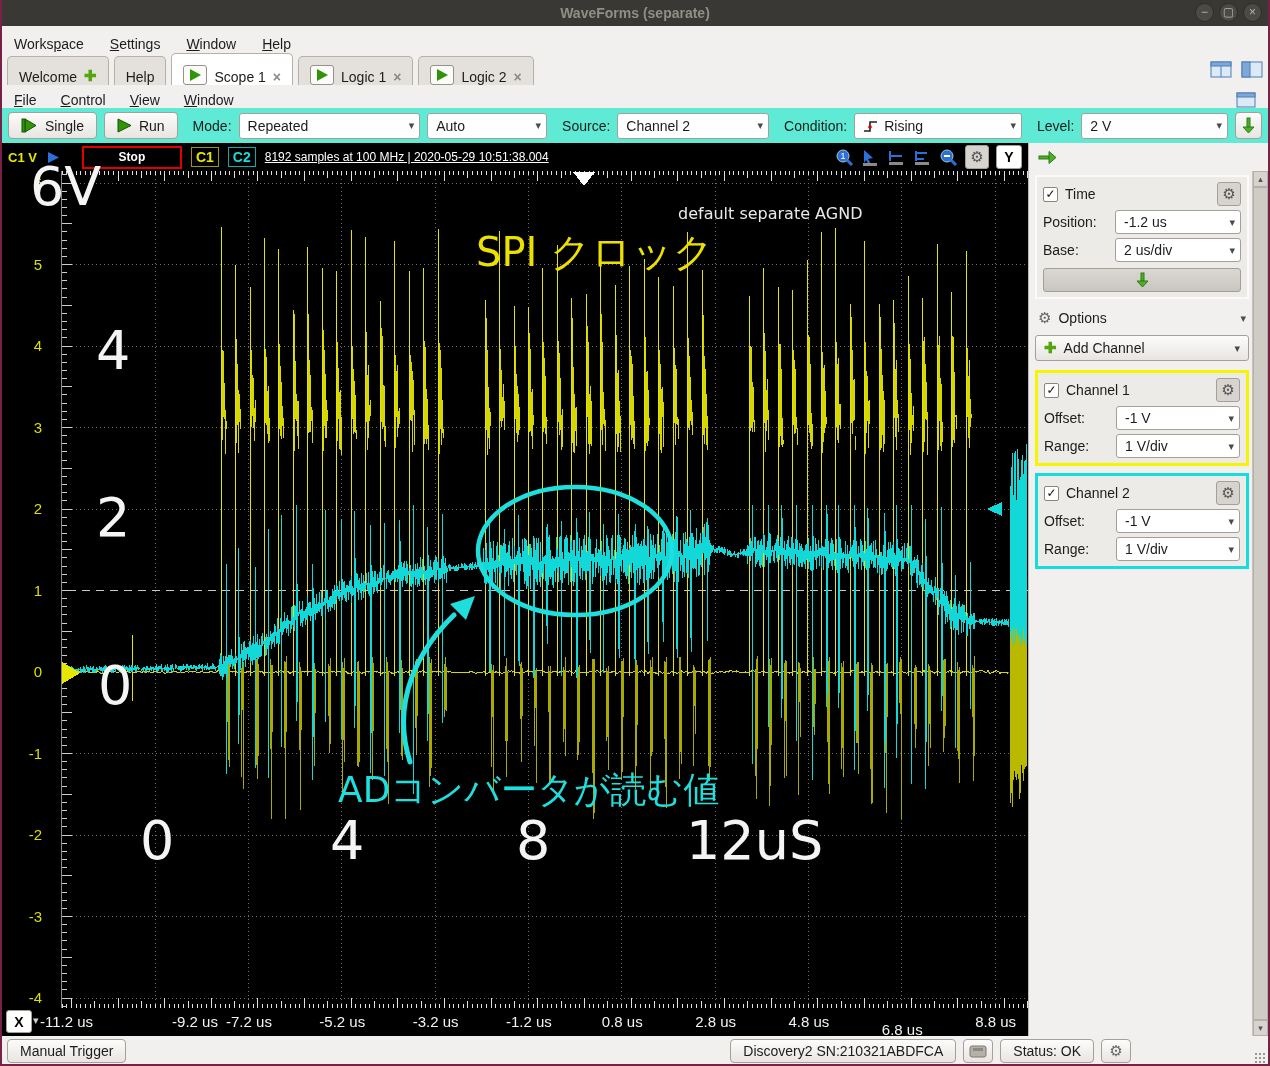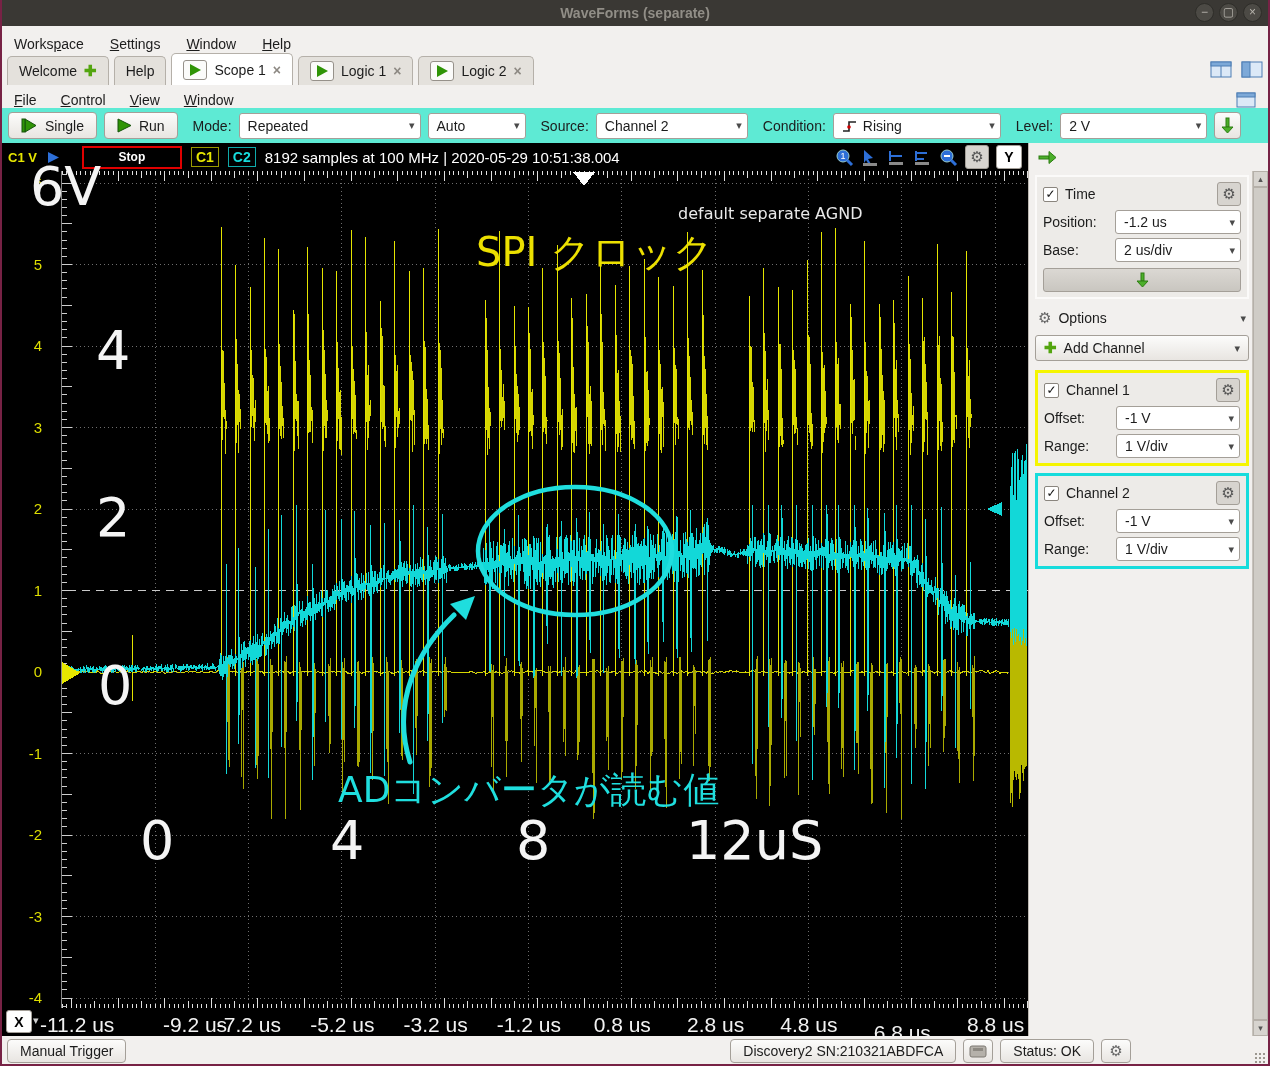--- a/index.html
+++ b/index.html
@@ -12,55 +12,55 @@
   .title{color:#918e87;font-weight:bold;font-size:14px;}
   .winbtns{position:absolute;right:6px;top:3px;display:flex;gap:5px;}
   .wbtn{width:19px;height:19px;border-radius:50%;background:#4c4a45;color:#b7b4ad;font-size:12px;line-height:17px;text-align:center;border:1px solid #2e2d29;}
   
   .menubar{height:26px;display:flex;align-items:flex-end;gap:26px;padding:0 12px;background:#f2f0ee;flex:0 0 26px;}
   .menubar2{height:23px;flex:0 0 23px;gap:24px;}
   .mi{cursor:default;}
   .mb-right{margin-left:auto;display:flex;align-items:center;}
   
   .tabbar{height:33px;flex:0 0 33px;display:flex;align-items:flex-end;padding:0 5px;background:#f2f0ee;}
-  .tab{height:29px;display:flex;align-items:center;gap:7px;padding:0 11px;background:#e4e1dc;border:1px solid #b5b0a9;border-bottom:none;border-radius:5px 5px 0 0;margin-right:5px;font-size:14px;}
+  .tab{height:29px;display:flex;align-items:flex-end;gap:7px;padding:0 11px;background:#e4e1dc;border:1px solid #b5b0a9;border-bottom:none;border-radius:5px 5px 0 0;margin-right:5px;font-size:14px;}
   .tab.sel{background:#fff;height:32px;}
   .playbox{width:24px;height:20px;background:#fbfbfa;border:1px solid #96918a;border-radius:3px;display:flex;align-items:center;justify-content:center;}
   .play{width:0;height:0;border-left:11px solid #2f9406;border-top:6px solid transparent;border-bottom:6px solid transparent;}
   .tabclose{color:#8d8983;font-size:14px;font-weight:bold;}
   .plus{color:#53a50f;font-weight:bold;font-size:15px;}
   .tabbar-right{margin-left:auto;display:flex;gap:9px;align-items:center;padding-bottom:7px;}
   
   .toolbar{height:35px;flex:0 0 35px;display:flex;align-items:center;gap:7px;padding:0 6px;background:#5eead4;}
   .btn{display:inline-flex;align-items:center;gap:7px;height:27px;padding:0 12px;background:linear-gradient(#fcfcfb,#e8e5e1);border:1px solid #a49f98;border-radius:4px;}
   .lbl{margin-left:8px;}
   .combo{display:flex;align-items:center;height:26px;background:#fff;border:1px solid #a49f98;border-radius:3px;padding:0 5px 0 8px;}
   .combo .arr{margin-left:auto;color:#4a4a4a;font-size:11px;padding-left:6px;}
-  .w182{width:182px}.w100{width:98px}.w152{width:152px}.w168{width:168px}.w147{width:147px}
+  .w182{width:182px}.w100{width:120px}.w152{width:152px}.w168{width:168px}.w147{width:147px}
   .iconbtn{width:27px;height:27px;padding:0;justify-content:center;}
   
   .main{display:flex;height:893px;flex:0 0 893px;}
   .leftcol{width:1026px;position:relative;display:flex;flex-direction:column;}
   .scopebar{height:28px;flex:0 0 28px;background:#000;display:flex;align-items:center;gap:9px;padding:4px 6px;color:#fff;}
   .c1v{color:#e6e600;font-size:13px;font-weight:bold;}
   .stopbtn{width:100px;height:23px;border:2px solid #e00000;color:#fff;font-weight:bold;display:flex;align-items:center;justify-content:center;font-size:12px;background:#000;margin-left:12px;}
   .badge{border:1px solid;padding:0 4px;height:20px;display:flex;align-items:center;font-weight:bold;font-size:14px;background:#000;}
   .badge.b1{color:#e6e600;border-color:#9a9a00;}
   .badge.b2{color:#17dcdc;border-color:#0faaaa;}
-  .info{font-size:15px;}
+  .info{font-size:12px;text-decoration:underline;}
   .scope-icons{margin-left:auto;display:flex;align-items:center;gap:7px;}
   .gearbtn{width:24px;height:24px;background:#d7d4cf;border:1px solid #a49f98;border-radius:3px;color:#555;display:flex;align-items:center;justify-content:center;font-size:15px;}
   .ybtn{width:26px;height:24px;background:#fff;border:1px solid #a49f98;border-radius:3px;color:#000;font-weight:bold;display:flex;align-items:center;justify-content:center;}
   .plotrow{height:837px;flex:0 0 837px;background:#000;}
   .plotrow svg{display:block;}
   .overlay{position:absolute;left:0;top:0;z-index:5;pointer-events:none;}
   .xaxisbar{height:28px;flex:0 0 28px;background:#000;position:relative;color:#f2f2f2;}
   .xbtn{position:absolute;left:4px;top:2px;width:26px;height:23px;background:#fff;border:1px solid #a49f98;border-radius:3px;color:#000;font-weight:bold;display:flex;align-items:center;justify-content:center;}
   .xarr{position:absolute;left:31px;top:6px;color:#cfcfcf;font-size:11px;}
-  .xlbl{position:absolute;top:5px;font-size:21px;white-space:nowrap;}
+  .xlbl{position:absolute;top:5px;font-size:15px;white-space:nowrap;}
   
   .rightpanel{width:244px;background:#f2f0ee;border-left:1px solid #bdb8b1;display:flex;flex-direction:column;}
   .panel-top{height:28px;flex:0 0 28px;display:flex;align-items:center;padding-left:9px;}
   .panel-body{flex:1;display:flex;min-height:0;}
   .panel-content{flex:1;padding:4px 3px 0 6px;}
   .vscroll{width:16px;background:#e7e4e0;border-left:1px solid #c7c3bc;display:flex;flex-direction:column;align-items:center;}
   .varrow{height:16px;width:100%;background:#d7d4cf;border:1px solid #b5b0a9;color:#555;font-size:9px;display:flex;align-items:center;justify-content:center;}
   .vthumb{flex:1;width:100%;background:#cfccc6;border:1px solid #b5b0a9;}
   .group{border:2px solid #fbfaf9;background:#edebe8;padding:5px 6px;margin-bottom:7px;}
   .group.ch1{border:3px solid #f5f500;}

